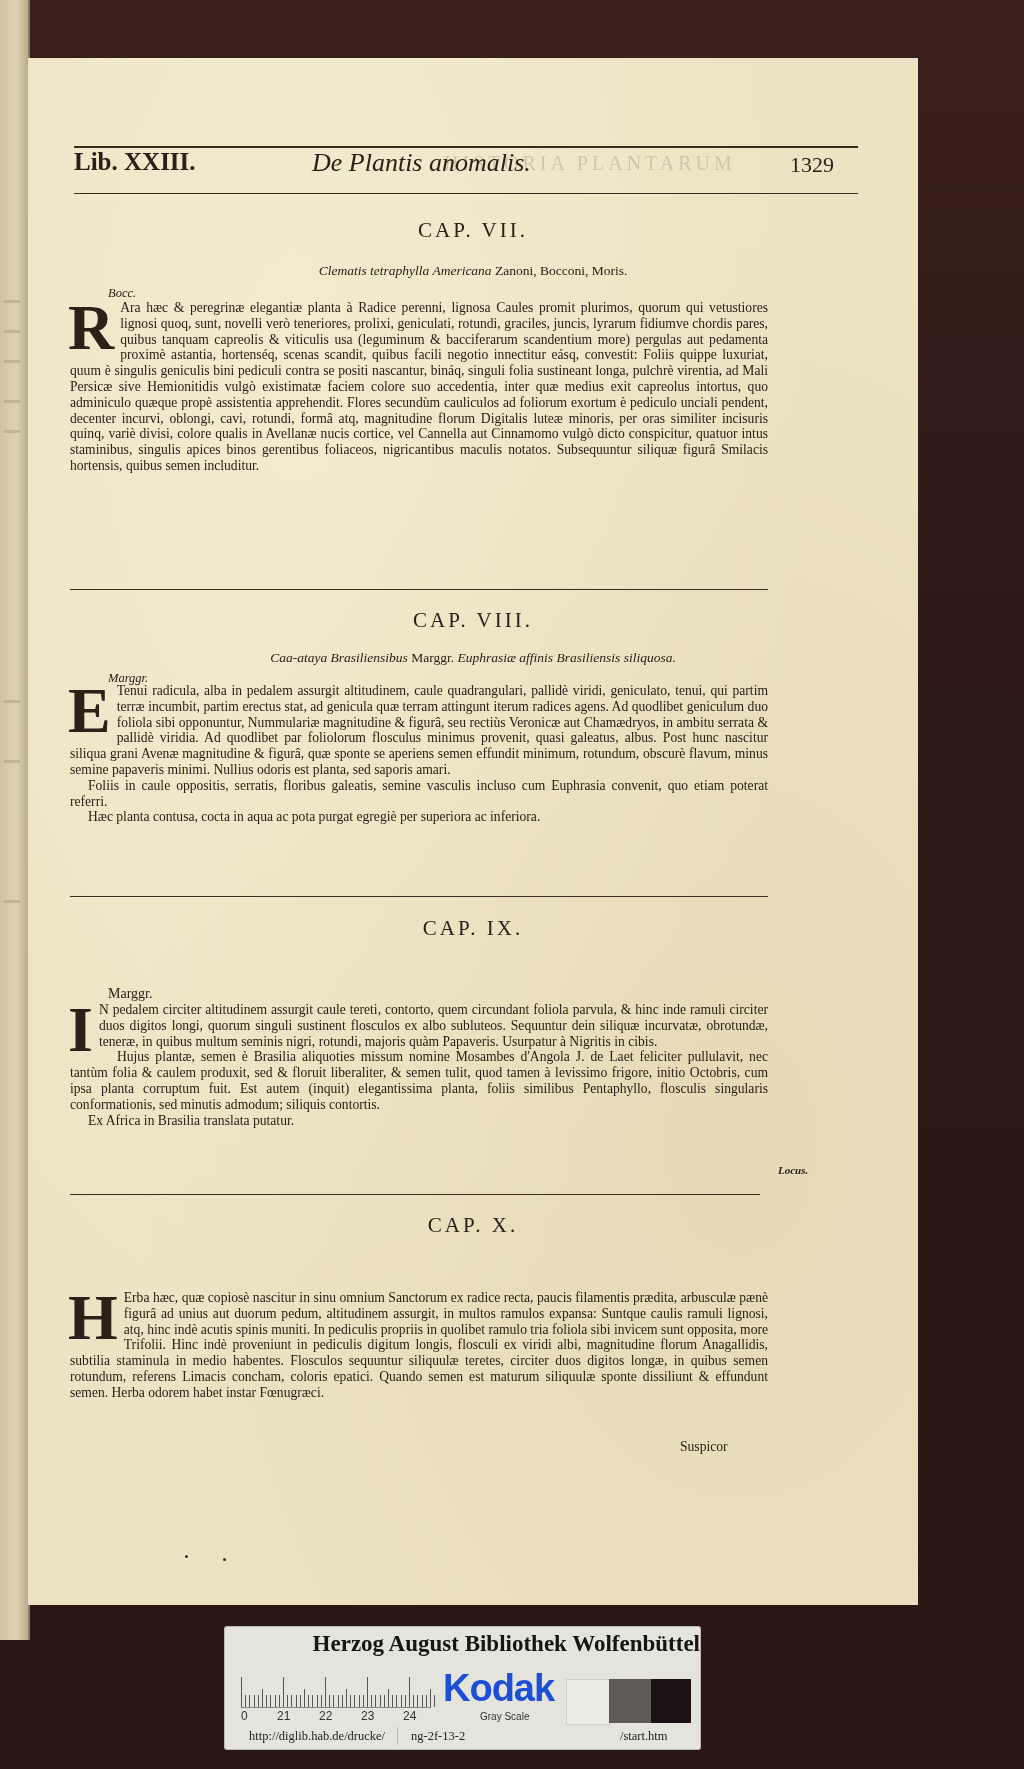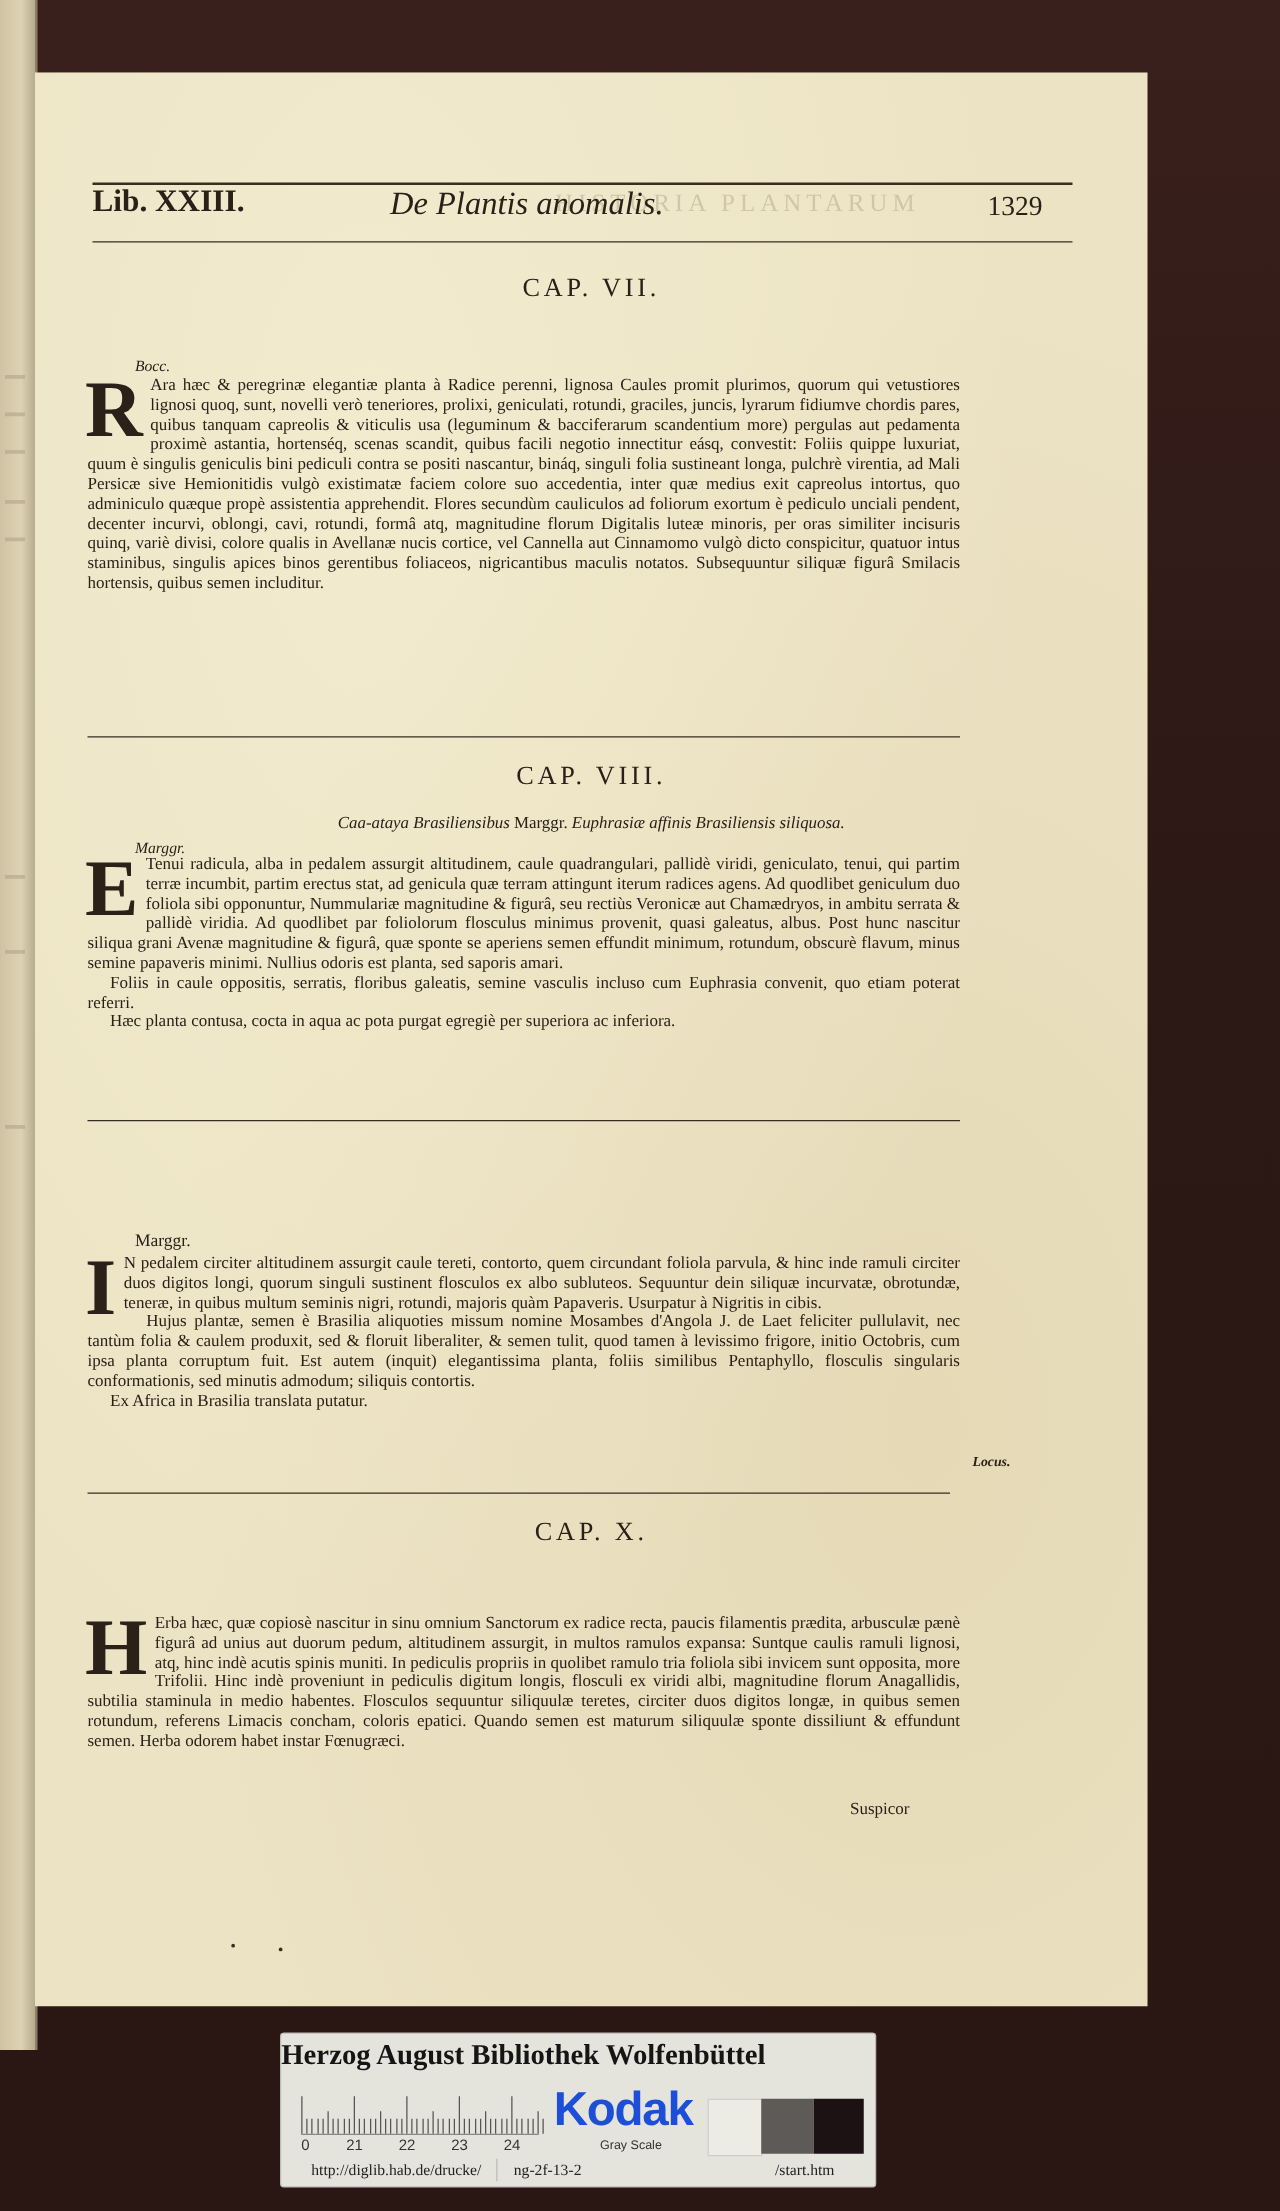--- a/index.html
+++ b/index.html
@@ -37,21 +37,21 @@
   .body { position:absolute; left:42px; width:698px; font-size:13.6px; line-height:15.8px; text-align:justify; }
   .body p { margin:0; }
   .body p.indent { text-indent:18px; }
   .dropcap { float:left; font-size:64px; line-height:52px; font-weight:bold; margin:2px 6px 0 -2px; color:#2b2118; }
   .margin-note { position:absolute; font-size:11px; font-style:italic; font-weight:bold; }
   .catch { position:absolute; font-size:13.6px; }
   .dot { position:absolute; width:3px; height:3px; background:#3a2c20; border-radius:50%; }
   
   .card { position:absolute; left:225px; top:1627px; width:475px; height:122px;
     background:#e4e3dc; border-radius:2px; box-shadow:0 0 0 1px #bdbcb4; }
-  .card .lib-name { position:absolute; left:0; top:4px; width:475px; text-align:left;
+  .card .lib-name { position:absolute; left:0; top:4px; width:475px; text-align:right;
     font-family:"Liberation Serif","DejaVu Serif",serif; font-weight:bold; font-size:23px; color:#151515; }
   .ruler { position:absolute; left:16px; top:44px; width:190px; height:36px; border-bottom:1px solid #888; }
   .ruler .tick { position:absolute; bottom:0; width:1px; background:#555; }
   .ruler-labels { position:absolute; left:16px; top:82px; width:200px; height:14px; font-family:"Liberation Sans",sans-serif; font-size:12px; color:#333; }
   .ruler-labels span { position:absolute; top:0; }
   .kodak { position:absolute; left:218px; top:40px; font-family:"Liberation Sans","DejaVu Sans",sans-serif; font-weight:bold; font-size:38px; color:#1d4ed8; letter-spacing:-1px; }
   .grayscale-label { position:absolute; left:255px; top:84px; font-family:"Liberation Sans",sans-serif; font-size:10px; color:#333; }
   .swatch { position:absolute; top:52px; height:44px; }
   .urlrow { position:absolute; left:0; top:100px; width:475px; height:20px; font-family:"Liberation Serif",serif; font-size:12.5px; color:#222; }
   .urlrow span { position:absolute; top:2px; }
@@ -78,38 +78,42 @@
   <div class="rule" style="left:46px;top:88px;width:784px"></div>
   <div class="runhead">
     <span class="lib">Lib. XXIII.</span>
     <span class="ghost">HISTORIA PLANTARUM</span>
     <span class="title">De Plantis anomalis.</span>
     <span class="pageno">1329</span>
   </div>
   <div class="rule thin" style="left:46px;top:135px;width:784px"></div>
 
   <div class="cap" style="top:160px">CAP. VII.</div>
+  <div class="synonym" style="top:205px">
+    <i>Clematis tetraphylla Americana</i><span> Zanoni, Bocconi, Moris.</span>
+  </div>
   <div class="auth" style="left:80px;top:228px">Bocc.</div>
   <div class="body" style="top:242px">
     <p><span class="dropcap">R</span><span>Ara hæc &amp; peregrinæ elegantiæ planta à Radice perenni, lignosa Caules promit plurimos, quorum qui vetustiores lignosi quoq, sunt, novelli verò teneriores, prolixi, geniculati, rotundi, graciles, juncis, lyrarum fidiumve chordis pares, quibus tanquam capreolis &amp; viticulis usa (leguminum &amp; bacciferarum scandentium more) pergulas aut pedamenta proximè astantia, hortenséq, scenas scandit, quibus facili negotio innectitur eásq, convestit: Foliis quippe luxuriat, quum è singulis geniculis bini pediculi contra se positi nascantur, bináq, singuli folia sustineant longa, pulchrè virentia, ad Mali Persicæ sive Hemionitidis vulgò existimatæ faciem colore suo accedentia, inter quæ medius exit capreolus intortus, quo adminiculo quæque propè assistentia apprehendit. Flores secundùm cauliculos ad foliorum exortum è pediculo unciali pendent, decenter incurvi, oblongi, cavi, rotundi, formâ atq, magnitudine florum Digitalis luteæ minoris, per oras similiter incisuris quinq, variè divisi, colore qualis in Avellanæ nucis cortice, vel Cannella aut Cinnamomo vulgò dicto conspicitur, quatuor intus staminibus, singulis apices binos gerentibus foliaceos, nigricantibus maculis notatos. Subsequuntur siliquæ figurâ Smilacis hortensis, quibus semen includitur.</span></p>
   </div>
   <div class="rule thin" style="left:42px;top:531px;width:698px"></div>
 
   <div class="cap" style="top:550px">CAP. VIII.</div>
   <div class="synonym" style="top:592px">
     <i>Caa-ataya Brasiliensibus</i><span> Marggr. </span><i>Euphrasiæ affinis Brasiliensis siliquosa.</i>
   </div>
   <div class="auth" style="left:80px;top:613px">Marggr.</div>
   <div class="body" style="top:625px">
     <p><span class="dropcap">E</span><span>Tenui radicula, alba in pedalem assurgit altitudinem, caule quadrangulari, pallidè viridi, geniculato, tenui, qui partim terræ incumbit, partim erectus stat, ad genicula quæ terram attingunt iterum radices agens. Ad quodlibet geniculum duo foliola sibi opponuntur, Nummulariæ magnitudine &amp; figurâ, seu rectiùs Veronicæ aut Chamædryos, in ambitu serrata &amp; pallidè viridia. Ad quodlibet par foliolorum flosculus minimus provenit, quasi galeatus, albus. Post hunc nascitur siliqua grani Avenæ magnitudine &amp; figurâ, quæ sponte se aperiens semen effundit minimum, rotundum, obscurè flavum, minus semine papaveris minimi. Nullius odoris est planta, sed saporis amari.</span></p>
     <p class="indent">Foliis in caule oppositis, serratis, floribus galeatis, semine vasculis incluso cum Euphrasia convenit, quo etiam poterat referri.</p>
     <p class="indent">Hæc planta contusa, cocta in aqua ac pota purgat egregiè per superiora ac inferiora.</p>
   </div>
   <div class="rule thin" style="left:42px;top:838px;width:698px"></div>
 
+  <div class="cap" style="top:858px">CAP. IX.</div>
   <div class="auth roman" style="left:80px;top:928px">Marggr.</div>
   <div class="body" style="top:944px">
     <p><span class="dropcap">I</span><span>N pedalem circiter altitudinem assurgit caule tereti, contorto, quem circundant foliola parvula, &amp; hinc inde ramuli circiter duos digitos longi, quorum singuli sustinent flosculos ex albo subluteos. Sequuntur dein siliquæ incurvatæ, obrotundæ, teneræ, in quibus multum seminis nigri, rotundi, majoris quàm Papaveris. Usurpatur à Nigritis in cibis.</span></p>
     <p class="indent">Hujus plantæ, semen è Brasilia aliquoties missum nomine Mosambes d'Angola J. de Laet feliciter pullulavit, nec tantùm folia &amp; caulem produxit, sed &amp; floruit liberaliter, &amp; semen tulit, quod tamen à levissimo frigore, initio Octobris, cum ipsa planta corruptum fuit. Est autem (inquit) elegantissima planta, foliis similibus Pentaphyllo, flosculis singularis conformationis, sed minutis admodum; siliquis contortis.</p>
     <p class="indent">Ex Africa in Brasilia translata putatur.</p>
   </div>
   <div class="margin-note" style="left:750px;top:1106px">Locus.</div>
   <div class="rule thin" style="left:42px;top:1136px;width:690px"></div>
 
   <div class="cap" style="top:1155px">CAP. X.</div>

